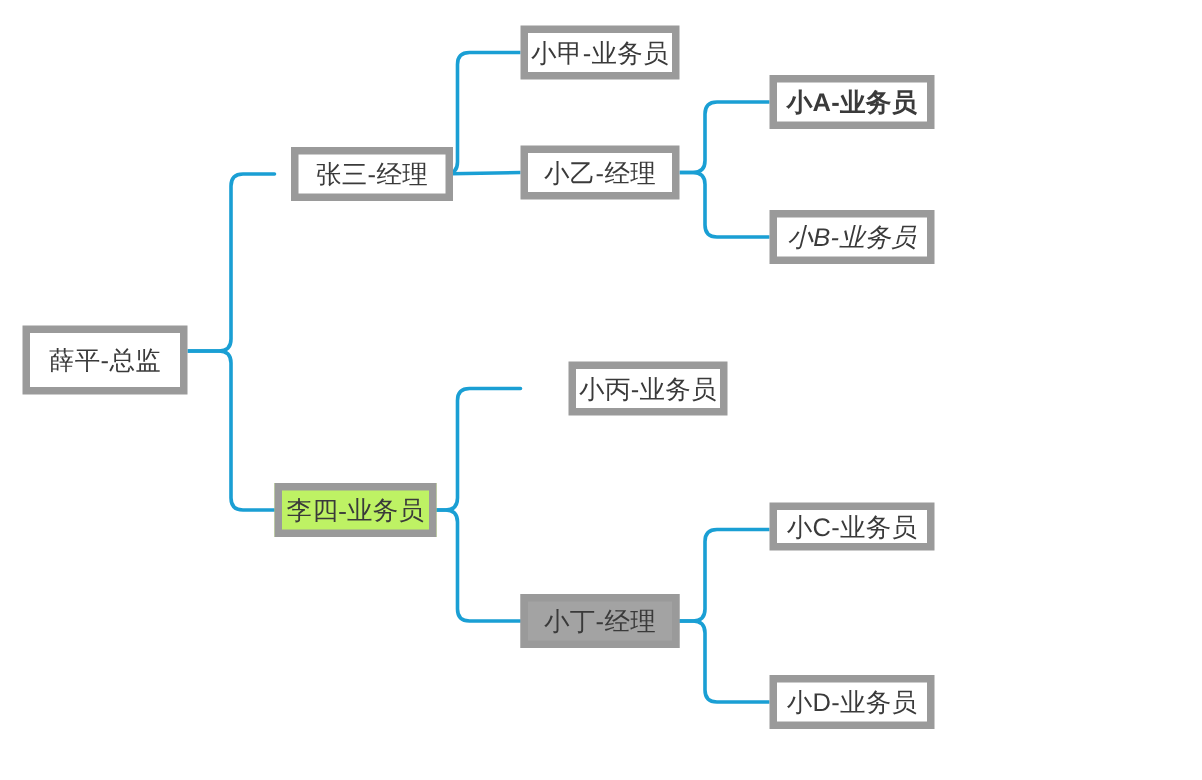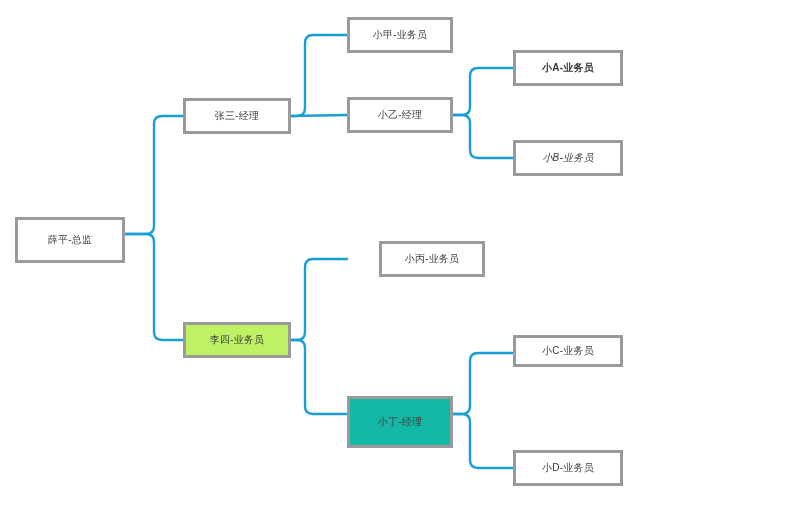--- a/index.html
+++ b/index.html
@@ -23,26 +23,26 @@
     left: 0;
     top: 0;
     width: 801px;
     height: 520px;
     pointer-events: none;
   }
   .node {
     position: absolute;
     box-sizing: border-box;
     background: #ffffff;
-    border: 3px solid #84cc16;
+    border: 5px solid #84cc16;
     display: flex;
     align-items: center;
     justify-content: center;
     color: #3a3a3a;
-    font-size: 10px;
+    font-size: 17px;
     line-height: 1;
     letter-spacing: 0.2px;
     white-space: nowrap;
     user-select: none;
   }
   .node-label {
     display: block;
     pointer-events: none;
   }
 </style>
@@ -58,36 +58,36 @@
       <path d="M 291 340 L 297 340 Q 305 340 305 332 L 305 267 Q 305 259 313 259 L 347 259" fill="none" stroke="#1a9fd4" stroke-width="2.4" stroke-linecap="round" stroke-linejoin="round"></path>
       <path d="M 291 340 L 297 340 Q 305 340 305 348 L 305 406 Q 305 414 313 414 L 347 414" fill="none" stroke="#1a9fd4" stroke-width="2.4" stroke-linecap="round" stroke-linejoin="round"></path>
       <path d="M 453 115 L 462 115 Q 470 115 470 107 L 470 76 Q 470 68 478 68 L 513 68" fill="none" stroke="#1a9fd4" stroke-width="2.4" stroke-linecap="round" stroke-linejoin="round"></path>
       <path d="M 453 115 L 462 115 Q 470 115 470 123 L 470 150 Q 470 158 478 158 L 513 158" fill="none" stroke="#1a9fd4" stroke-width="2.4" stroke-linecap="round" stroke-linejoin="round"></path>
       <path d="M 453 414 L 462 414 Q 470 414 470 406 L 470 361 Q 470 353 478 353 L 513 353" fill="none" stroke="#1a9fd4" stroke-width="2.4" stroke-linecap="round" stroke-linejoin="round"></path>
       <path d="M 453 414 L 462 414 Q 470 414 470 422 L 470 460 Q 470 468 478 468 L 513 468" fill="none" stroke="#1a9fd4" stroke-width="2.4" stroke-linecap="round" stroke-linejoin="round"></path>
     </svg>
 <div class="node" style="left: 15px; top: 217px; width: 110px; height: 46px; background: rgb(255, 255, 255); border-color: rgb(154, 154, 154); color: rgb(58, 58, 58);">
       <span class="node-label">薛平-总监</span>
     </div>
-    <div class="node" style="left: 183px; top: 98px; width: 108px; height: 36px; background: rgb(255, 255, 255); border-color: rgb(154, 154, 154); color: rgb(58, 58, 58);">
+    <div class="node" style="left: 194px; top: 98px; width: 108px; height: 36px; background: rgb(255, 255, 255); border-color: rgb(154, 154, 154); color: rgb(58, 58, 58);">
       <span class="node-label">张三-经理</span>
     </div>
     <div class="node" style="left: 183px; top: 322px; width: 108px; height: 36px; background: #bef264; border-color: rgb(154, 154, 154); color: rgb(58, 58, 58); font-family: Liberation Serif, serif;">
       <span class="node-label">李四-业务员</span>
     </div>
     <div class="node" style="left: 347px; top: 17px; width: 106px; height: 36px; background: rgb(255, 255, 255); border-color: rgb(154, 154, 154); color: rgb(58, 58, 58);">
       <span class="node-label">小甲-业务员</span>
     </div>
     <div class="node" style="left: 347px; top: 97px; width: 106px; height: 36px; background: rgb(255, 255, 255); border-color: rgb(154, 154, 154); color: rgb(58, 58, 58);">
       <span class="node-label">小乙-经理</span>
     </div>
     <div class="node" style="left: 347px; top: 241px; width: 106px; height: 36px; background: rgb(255, 255, 255); border-color: rgb(154, 154, 154); color: rgb(58, 58, 58); margin-left: 32px;">
       <span class="node-label">小丙-业务员</span>
     </div>
-    <div class="node" style="left: 347px; top: 396px; width: 106px; height: 52px; background: #14b8a6; border-color: rgb(154, 154, 154); color: rgb(58, 58, 58);">
+    <div class="node" style="left: 347px; top: 396px; width: 106px; height: 36px; background: #a3a3a3; border-color: rgb(154, 154, 154); color: rgb(58, 58, 58);">
       <span class="node-label">小丁-经理</span>
     </div>
     <div class="node" style="left: 513px; top: 50px; width: 110px; height: 36px; background: rgb(255, 255, 255); border-color: rgb(154, 154, 154); color: rgb(58, 58, 58); font-weight: bold;">
       <span class="node-label">小A-业务员</span>
     </div>
     <div class="node" style="left: 513px; top: 140px; width: 110px; height: 36px; background: rgb(255, 255, 255); border-color: rgb(154, 154, 154); color: rgb(58, 58, 58); font-style: italic;">
       <span class="node-label">小B-业务员</span>
     </div>
     <div class="node" style="left: 513px; top: 335px; width: 110px; height: 32px; background: rgb(255, 255, 255); border-color: rgb(154, 154, 154); color: rgb(58, 58, 58);">
       <span class="node-label">小C-业务员</span>

